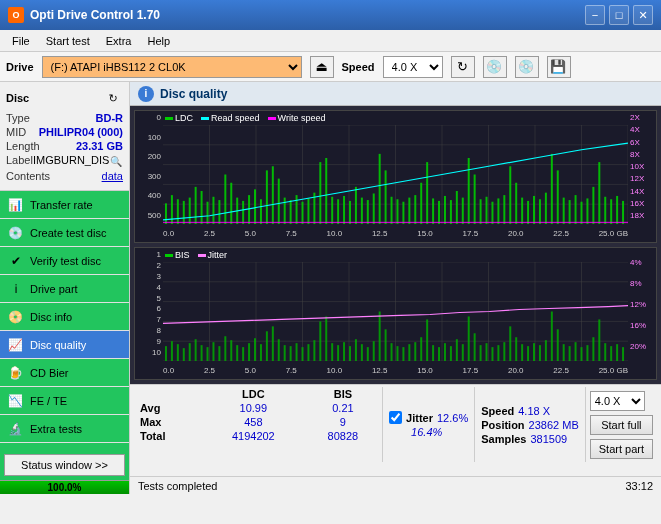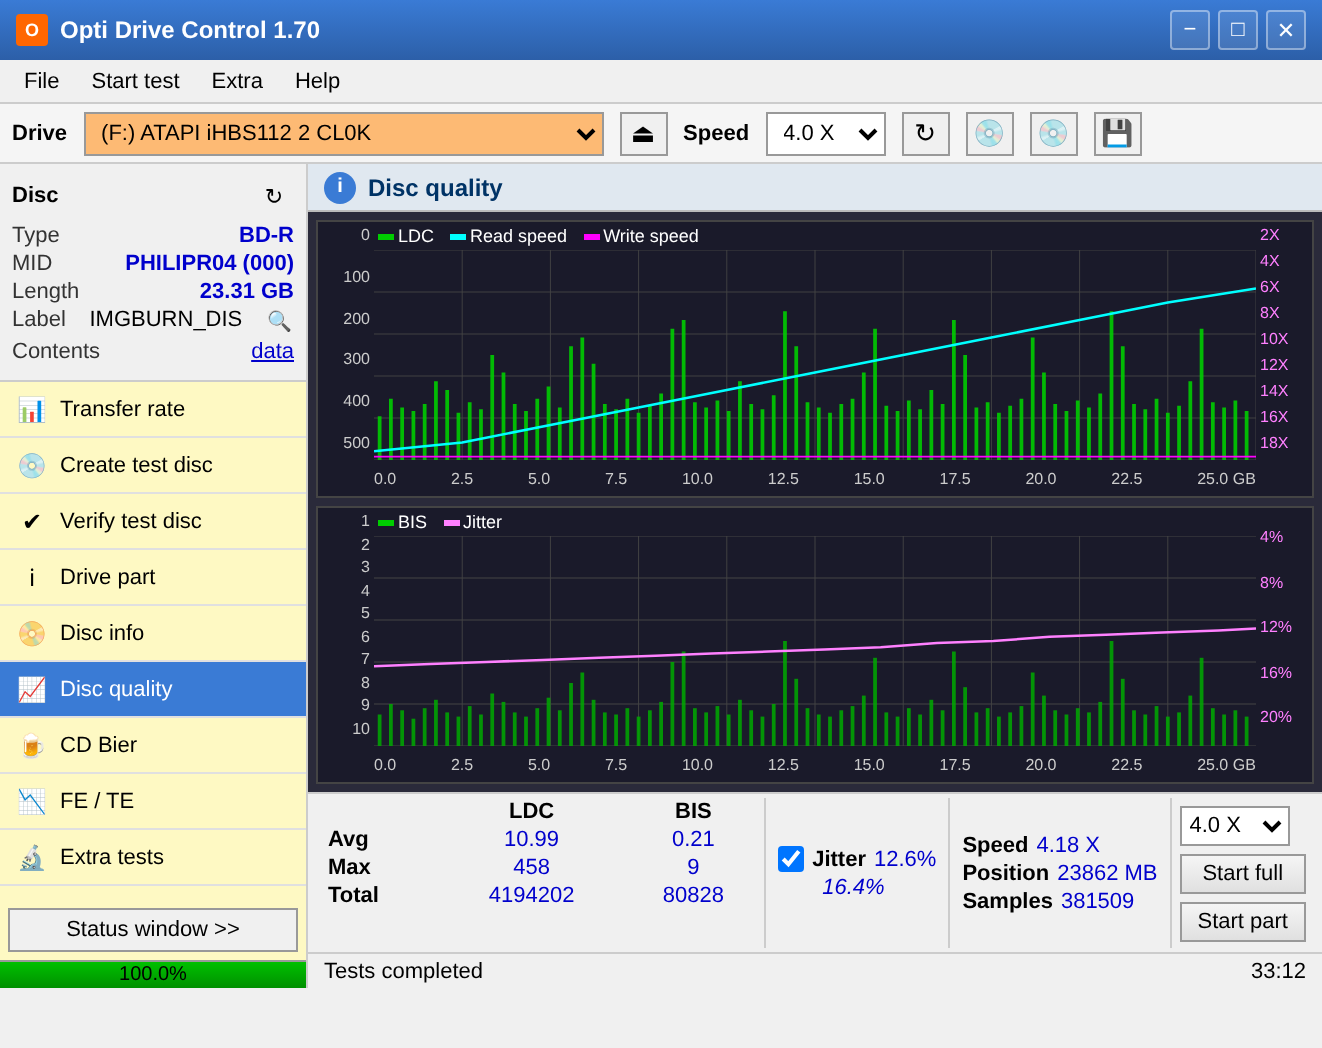--- a/index.html
+++ b/index.html
@@ -77,22 +77,22 @@
       justify-content: center;
       cursor: pointer;
       font-size: 13px;
     }
 
     
     .main { display: flex; height: calc(524px - 82px - 30px); }
 
     
     .sidebar {
-      width: 154px;
-      background: #fef9c3;
+      width: 130px;
+      background: #22c55e;
       border-right: 1px solid #ccc;
       display: flex;
       flex-direction: column;
     }
     .disc-info-panel {
       background: #f0f0f0;
       padding: 6px;
       border-bottom: 1px solid #ccc;
     }
     .disc-header {
@@ -149,21 +149,21 @@
       position: absolute;
       top: 0;
       left: 0;
       right: 0;
       bottom: 0;
       display: flex;
       align-items: center;
       justify-content: center;
       font-size: 10px;
       color: #000;
-      font-weight: normal;
+      font-weight: bold;
     }
 
     
     .content { flex: 1; display: flex; flex-direction: column; overflow: hidden; }
 
     
     .quality-header {
       background: #e0e8f0;
       padding: 4px 8px;
       display: flex;
@@ -788,18 +788,18 @@
 
       <div style="display:flex;flex-direction:column;justify-content:center;padding:2px 4px;gap:4px;border-left:1px solid #ccc;">
         <select class="speed-val-select">
           <option>4.0 X</option>
         </select>
         <button class="action-btn">Start full</button>
         <button class="action-btn">Start part</button>
       </div>
     </div>
 
-    <div style="display:flex;align-items:center;justify-content:space-between;background:#f0f0f0;border-top:1px solid #ccc;padding:2px 8px;height:18px;">
+    <div style="display:flex;align-items:center;justify-content:space-between;background:#f0f0f0;border-top:1px solid #ccc;padding:2px 8px;height:18px;margin-top:12px;">
       <span class="status-text" style="border:none;height:auto;padding:0;background:none;">Tests completed</span>
       <span style="font-size:11px;color:#000;">33:12</span>
     </div>
   </div>
 </div>
 
 </body></html>

